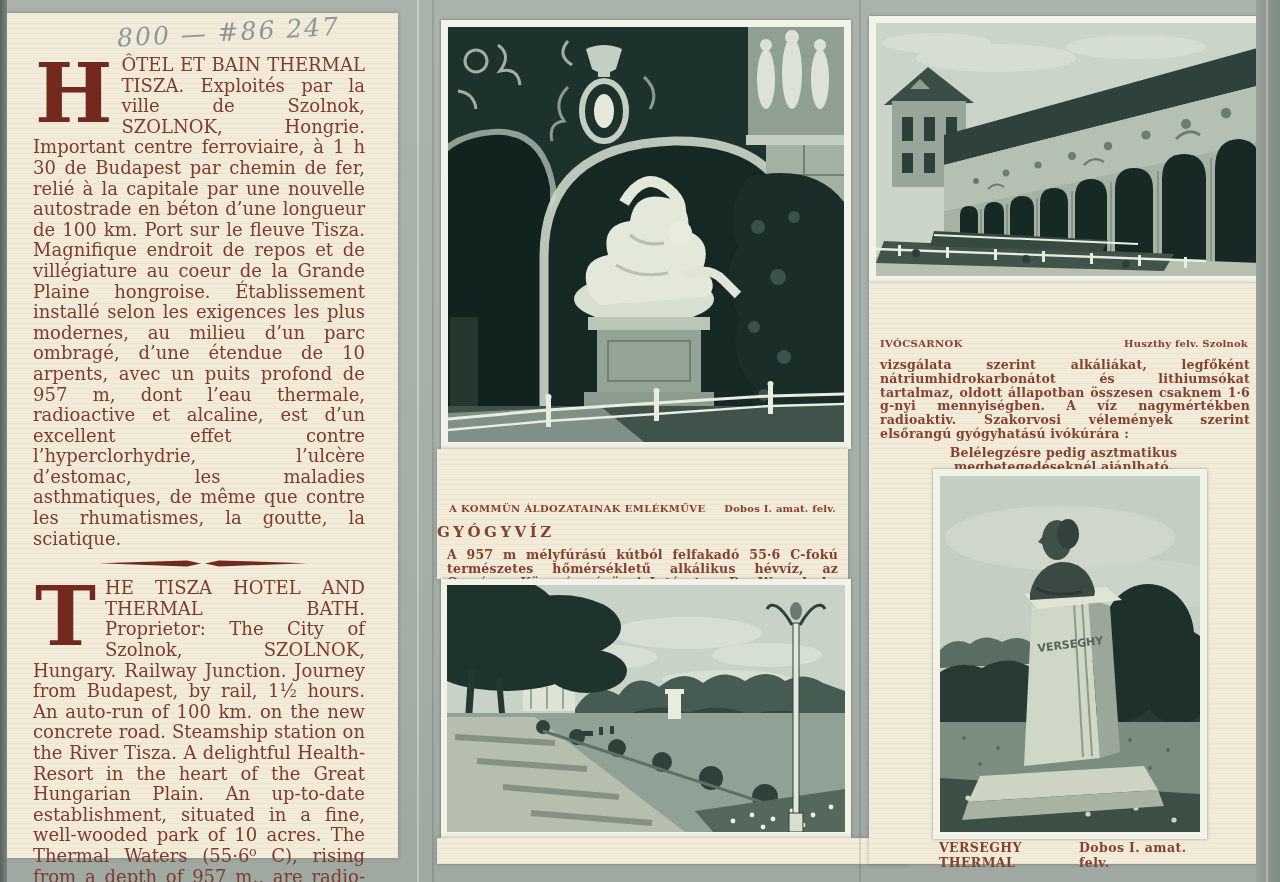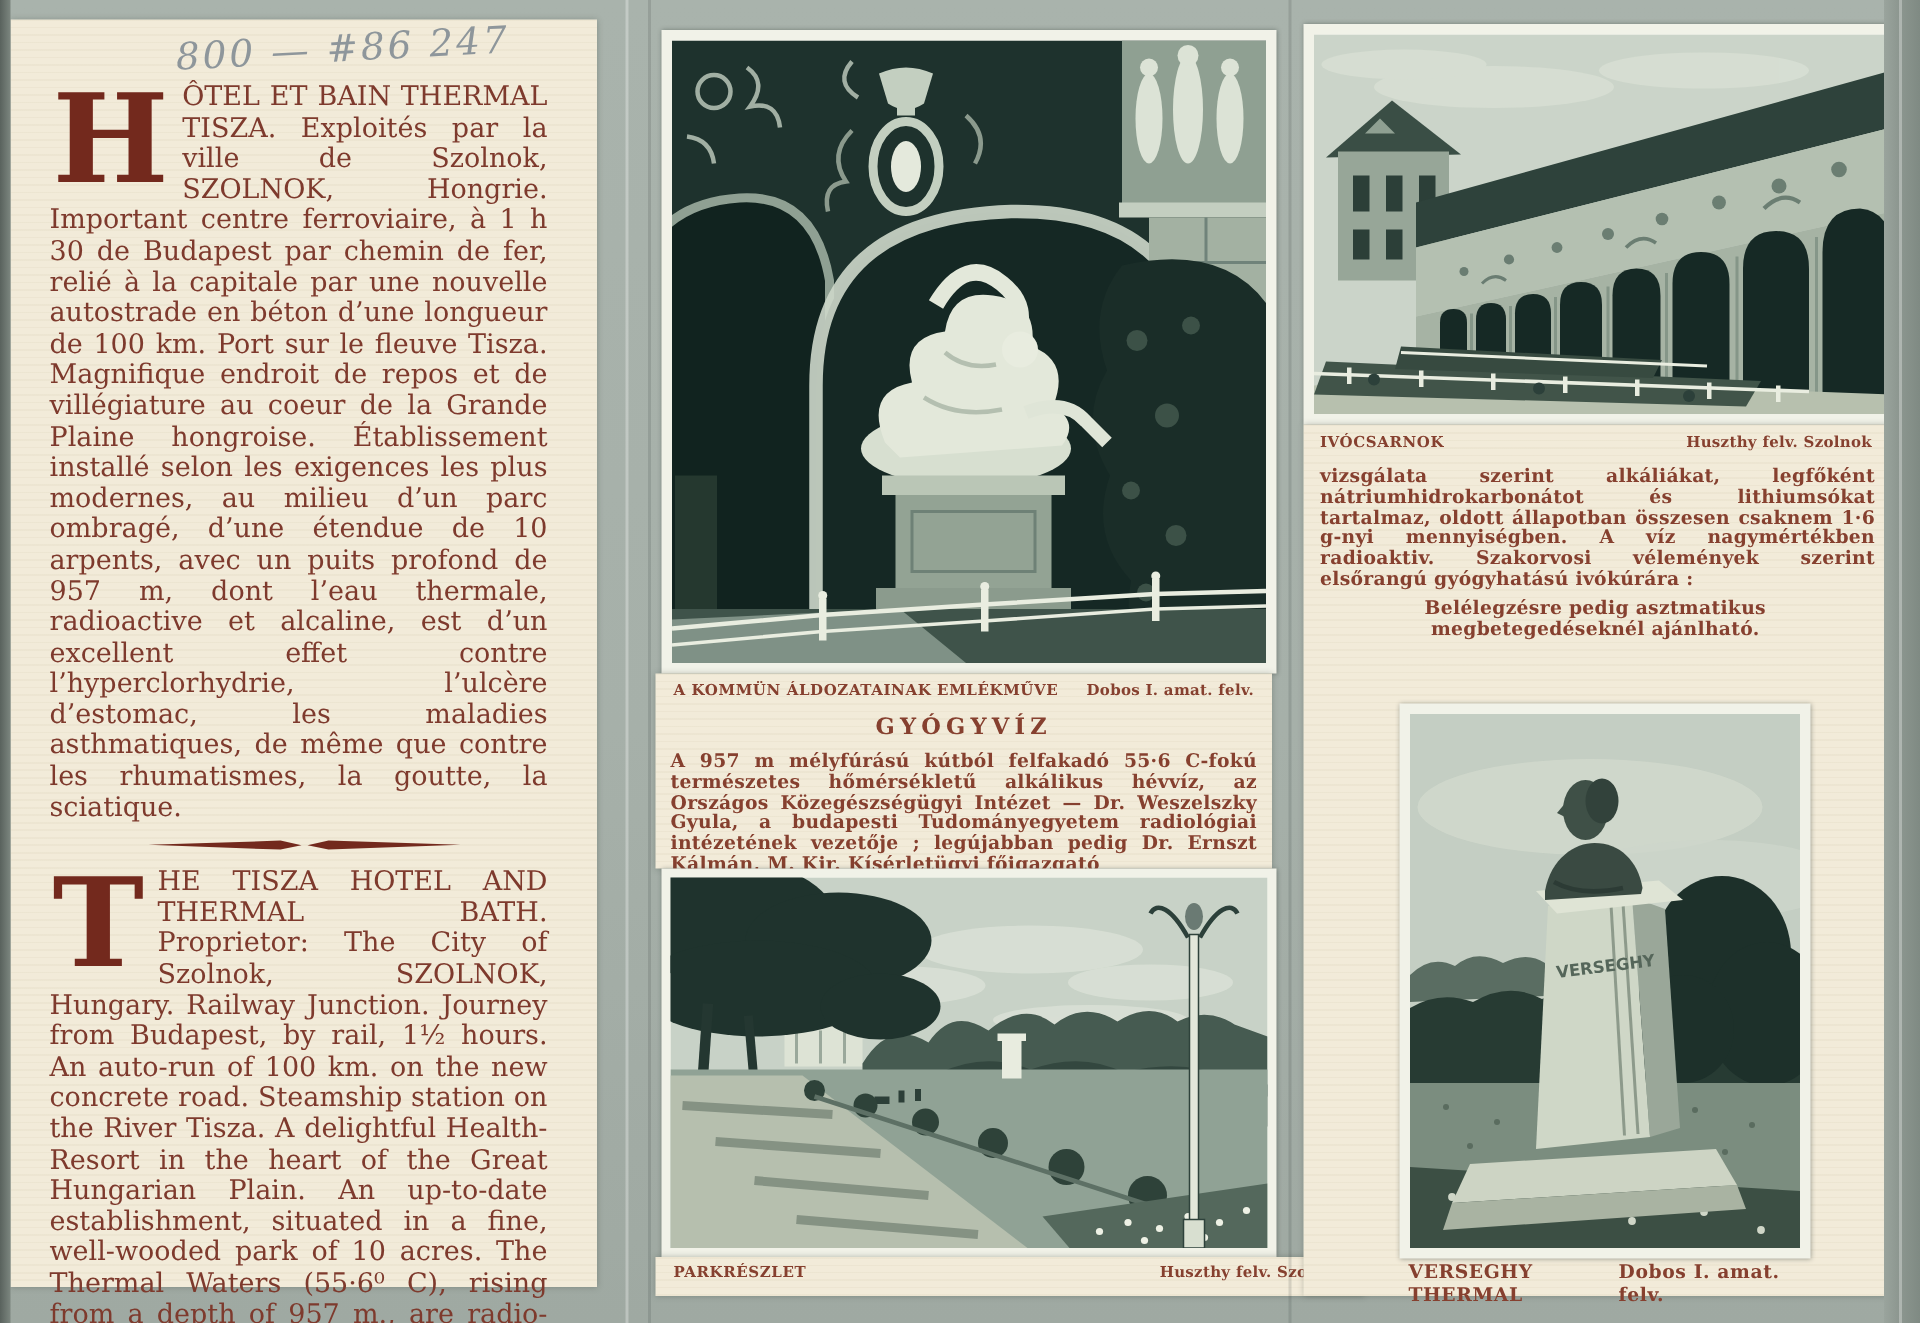--- a/index.html
+++ b/index.html
@@ -50,23 +50,23 @@
   .frame3{left:869px;top:16px;padding:7px;}
   .frame4{left:64px;top:186px;padding:7px;position:absolute;}
   
   .mid-text{left:437px;top:449px;width:411px;height:130px;}
   .caption-row{
     display:flex;justify-content:space-between;align-items:baseline;
     color:#86402f;font-weight:bold;font-size:10px;letter-spacing:.4px;
     padding:6px 12px 0 12px;
     text-align:right;
   }
-  .caption-row .credit{letter-spacing:.2px;}
+  .caption-row .credit{letter-spacing:.2px;margin-top:48px;}
   .section-heading{
-    text-align:center;color:#86402f;font-weight:bold;font-size:15px;
+    color:#86402f;font-weight:bold;font-size:15px;
     letter-spacing:3.5px;margin-top:9px;
   }
   .dense{
     color:#86402f;font-weight:bold;font-size:12.5px;line-height:13.8px;
     text-align:justify;letter-spacing:.2px;margin:7px 10px 0 10px;
   }
   .mid-strip{left:437px;top:838px;width:472px;height:26px;}
   .mid-strip .caption-row{padding-top:5px;}
   
   .right-block{left:869px;top:283px;width:389px;height:581px;}

